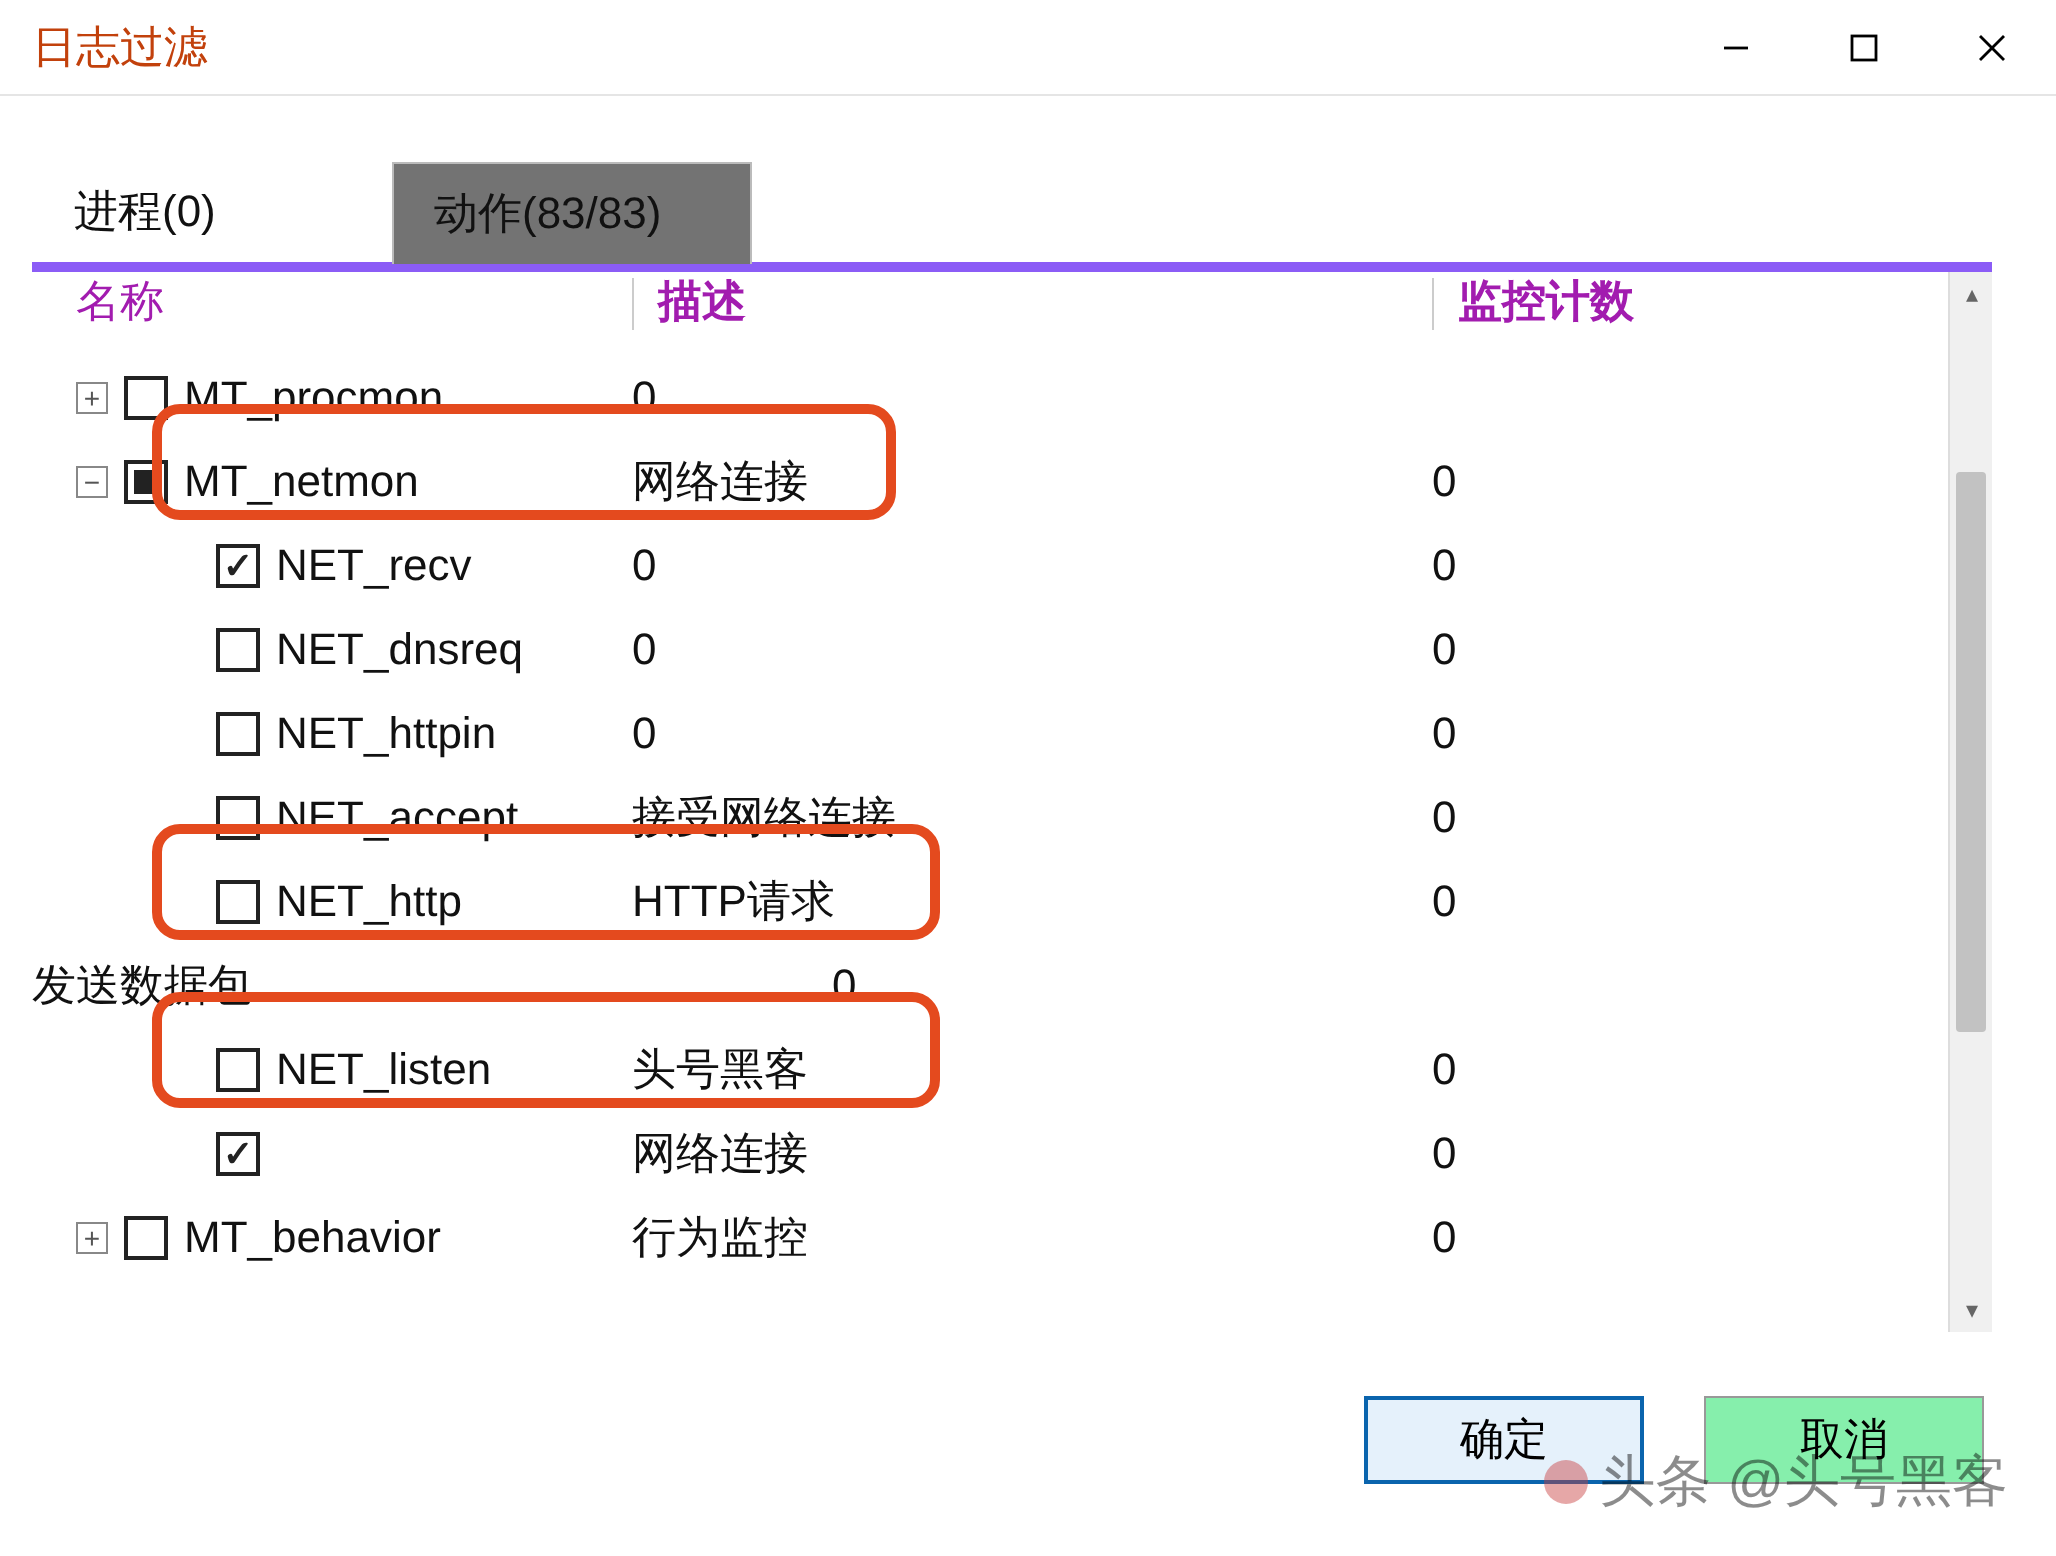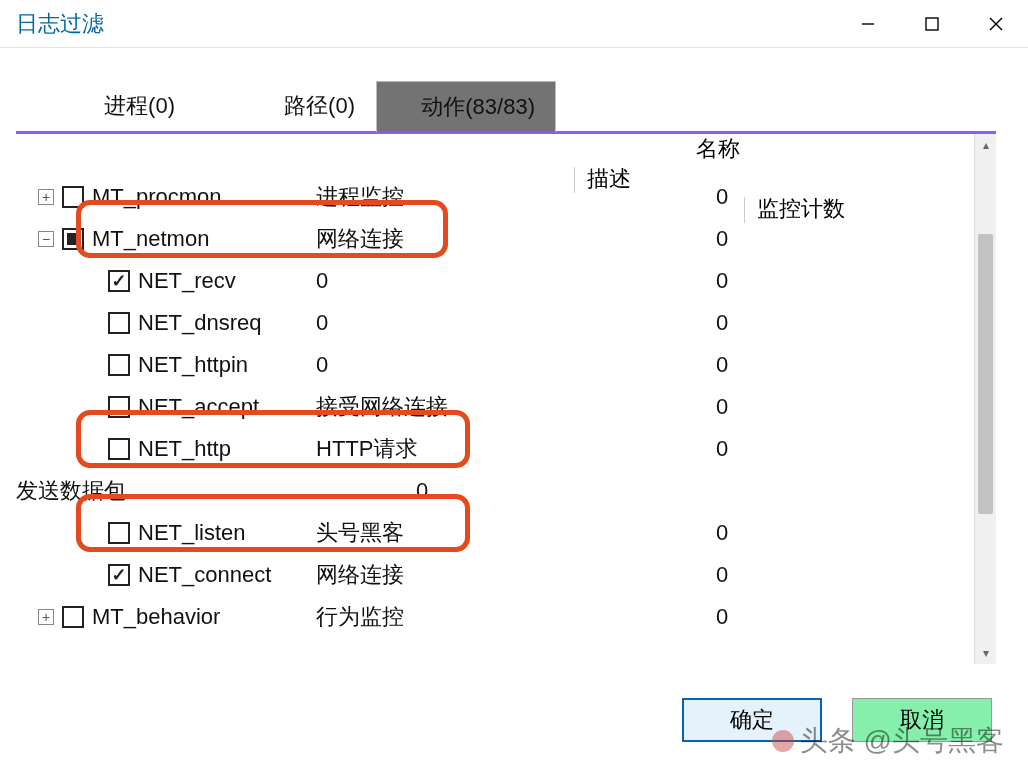--- a/index.html
+++ b/index.html
@@ -13,39 +13,38 @@
     position: relative;
   }
   .titlebar {
     height: 48px;
     display: flex;
     align-items: center;
     justify-content: space-between;
     padding-left: 16px;
     border-bottom: 1px solid #e5e5e5;
   }
-  .titlebar-title { font-size: 22px; color: #0369a1; }
+  .titlebar-title { font-size: 22px; color: #c2410c; }
   .win-controls { display: flex; height: 100%; }
   .win-btn {
     width: 64px;
     height: 48px;
     display: flex;
     align-items: center;
     justify-content: center;
     font-size: 16px;
     color: #000;
   }
   .win-btn svg { stroke: #000; stroke-width: 1.4; fill: none; }
 
   .tabs {
     display: flex;
     margin: 32px 0 0 16px;
-    border-bottom: 3px solid #8b5cf6;
+    border-bottom: 5px solid #8b5cf6;
     width: 980px;
-    text-align: right;
   }
   .tab {
     padding: 10px 20px;
     font-size: 22px;
     color: #111;
     border: 1px solid transparent;
     border-bottom: none;
     position: relative;
     min-width: 180px;
   }
@@ -62,28 +61,27 @@
     height: 530px;
     display: flex;
   }
   .list-inner {
     flex: 1;
     overflow: hidden;
   }
   .headers {
     display: flex;
     height: 42px;
-    align-items: flex-end;
+    align-items: flex-start;
     font-size: 22px;
-    color: #000000;
-    flex-direction: column;
+    color: #a21caf;
   }
   .col-name  { width: 300px; padding-left: 22px; position: relative; }
-  .col-desc  { width: 400px; }
-  .col-count { width: 230px; }
+  .col-desc  { width: 400px; font-weight: bold; }
+  .col-count { width: 230px; font-weight: bold; }
   .header-sep {
     display: inline-block;
     width: 1px;
     height: 26px;
     background: #ccc;
     margin-right: 12px;
     vertical-align: middle;
   }
 
   .rows { font-size: 22px; color: #111; }
@@ -212,39 +210,37 @@
       <svg width="14" height="14">
           <line x1="1" y1="1" x2="13" y2="13"></line>
           <line x1="13" y1="1" x2="1" y2="13"></line>
         </svg>
     </div>
   </div>
 </div>
 
 <div class="tabs">
   <div class="tab">进程(0)</div>
-  <div class="tab">路径(0)</div>
   <div class="tab active">动作(83/83)</div>
 </div>
 
 <div class="list-wrap">
   <div class="list-inner">
     <div class="headers">
       <div class="col-name">名称</div>
       <div class="col-desc"><span class="header-sep"></span><span>描述</span></div>
       <div class="col-count"><span class="header-sep"></span><span>监控计数</span></div>
     </div>
     <div class="rows" id="rows">
         <div class="row">
           <div class="cell-name">
             <span class="expander">+</span>
             <span class="cbox"></span>
             <span>MT_procmon</span>
           </div>
-          <div class="cell-desc">进程监控</div>
           <div class="cell-count">0</div>
         </div>
         <div class="row">
           <div class="cell-name">
             <span class="expander">−</span>
             <span class="cbox partial"></span>
             <span>MT_netmon</span>
           </div>
           <div class="cell-desc">网络连接</div>
           <div class="cell-count">0</div>
@@ -311,21 +307,20 @@
             <span>NET_listen</span>
           </div>
           <div class="cell-desc">头号黑客</div>
           <div class="cell-count">0</div>
         </div>
         <div class="row">
           <div class="cell-name">
             <span class="indent"></span>
             <span class="expander spacer"></span>
             <span class="cbox checked"></span>
-            <span>NET_connect</span>
           </div>
           <div class="cell-desc">网络连接</div>
           <div class="cell-count">0</div>
         </div>
         <div class="row">
           <div class="cell-name">
             <span class="expander">+</span>
             <span class="cbox"></span>
             <span>MT_behavior</span>
           </div>

